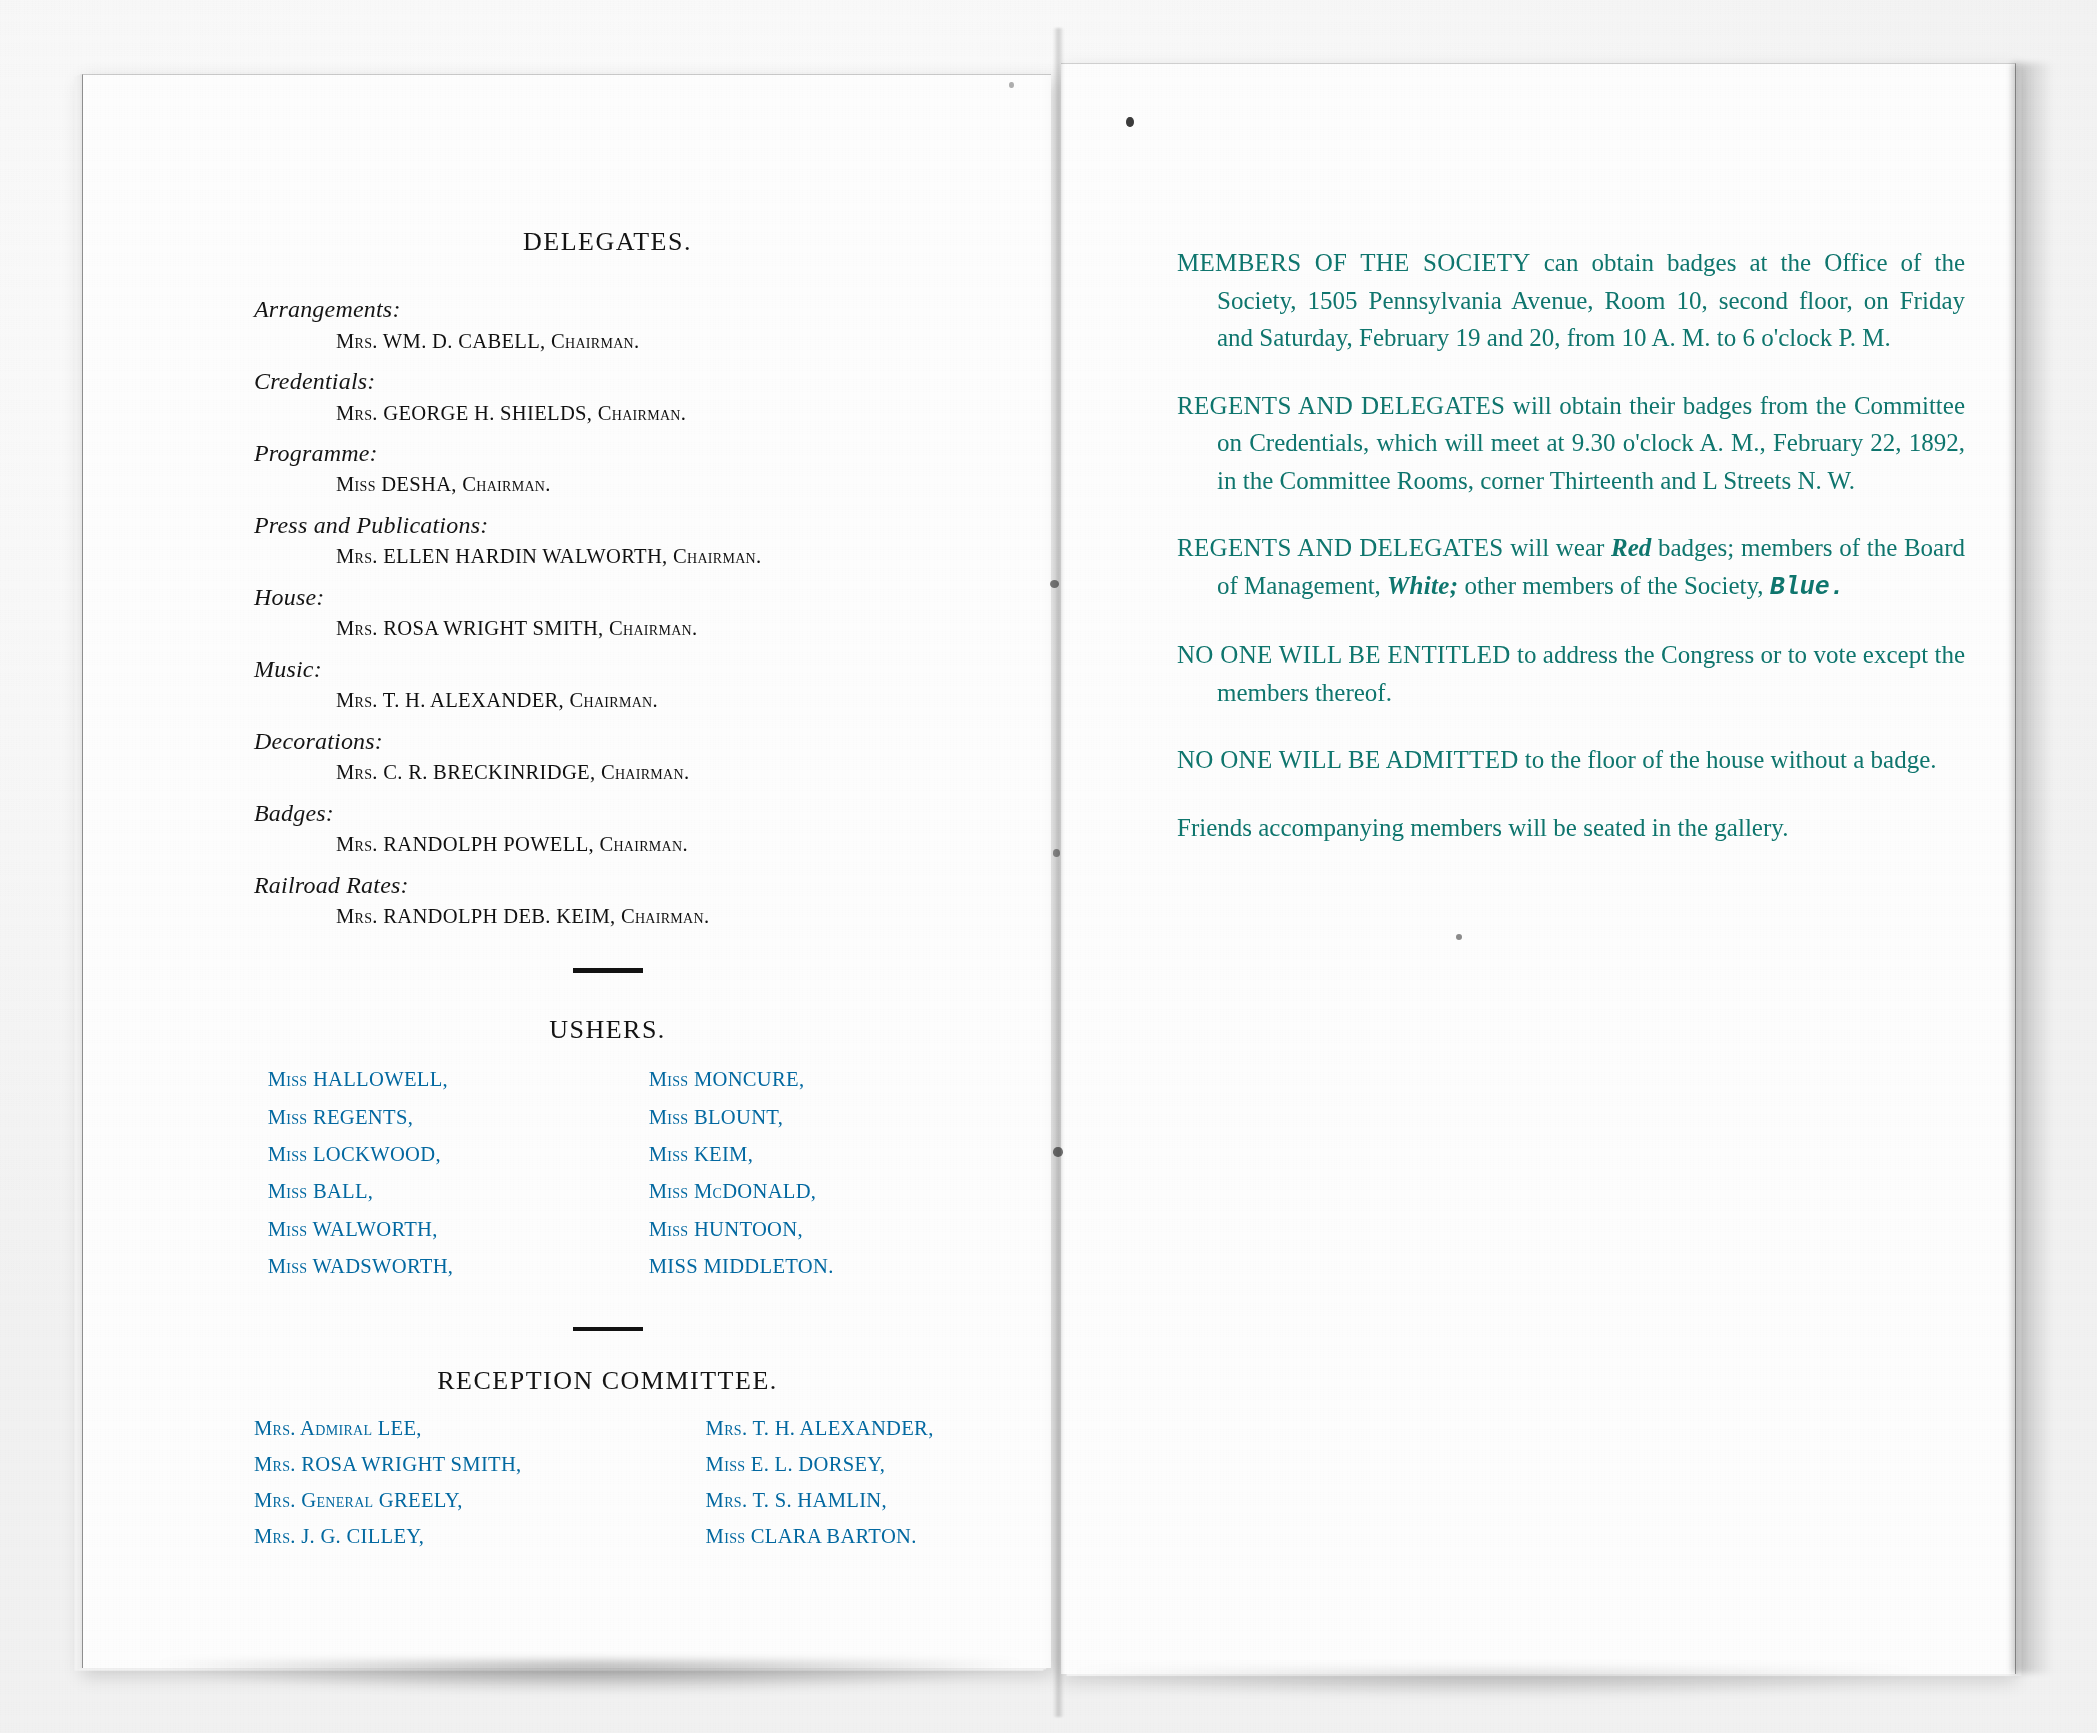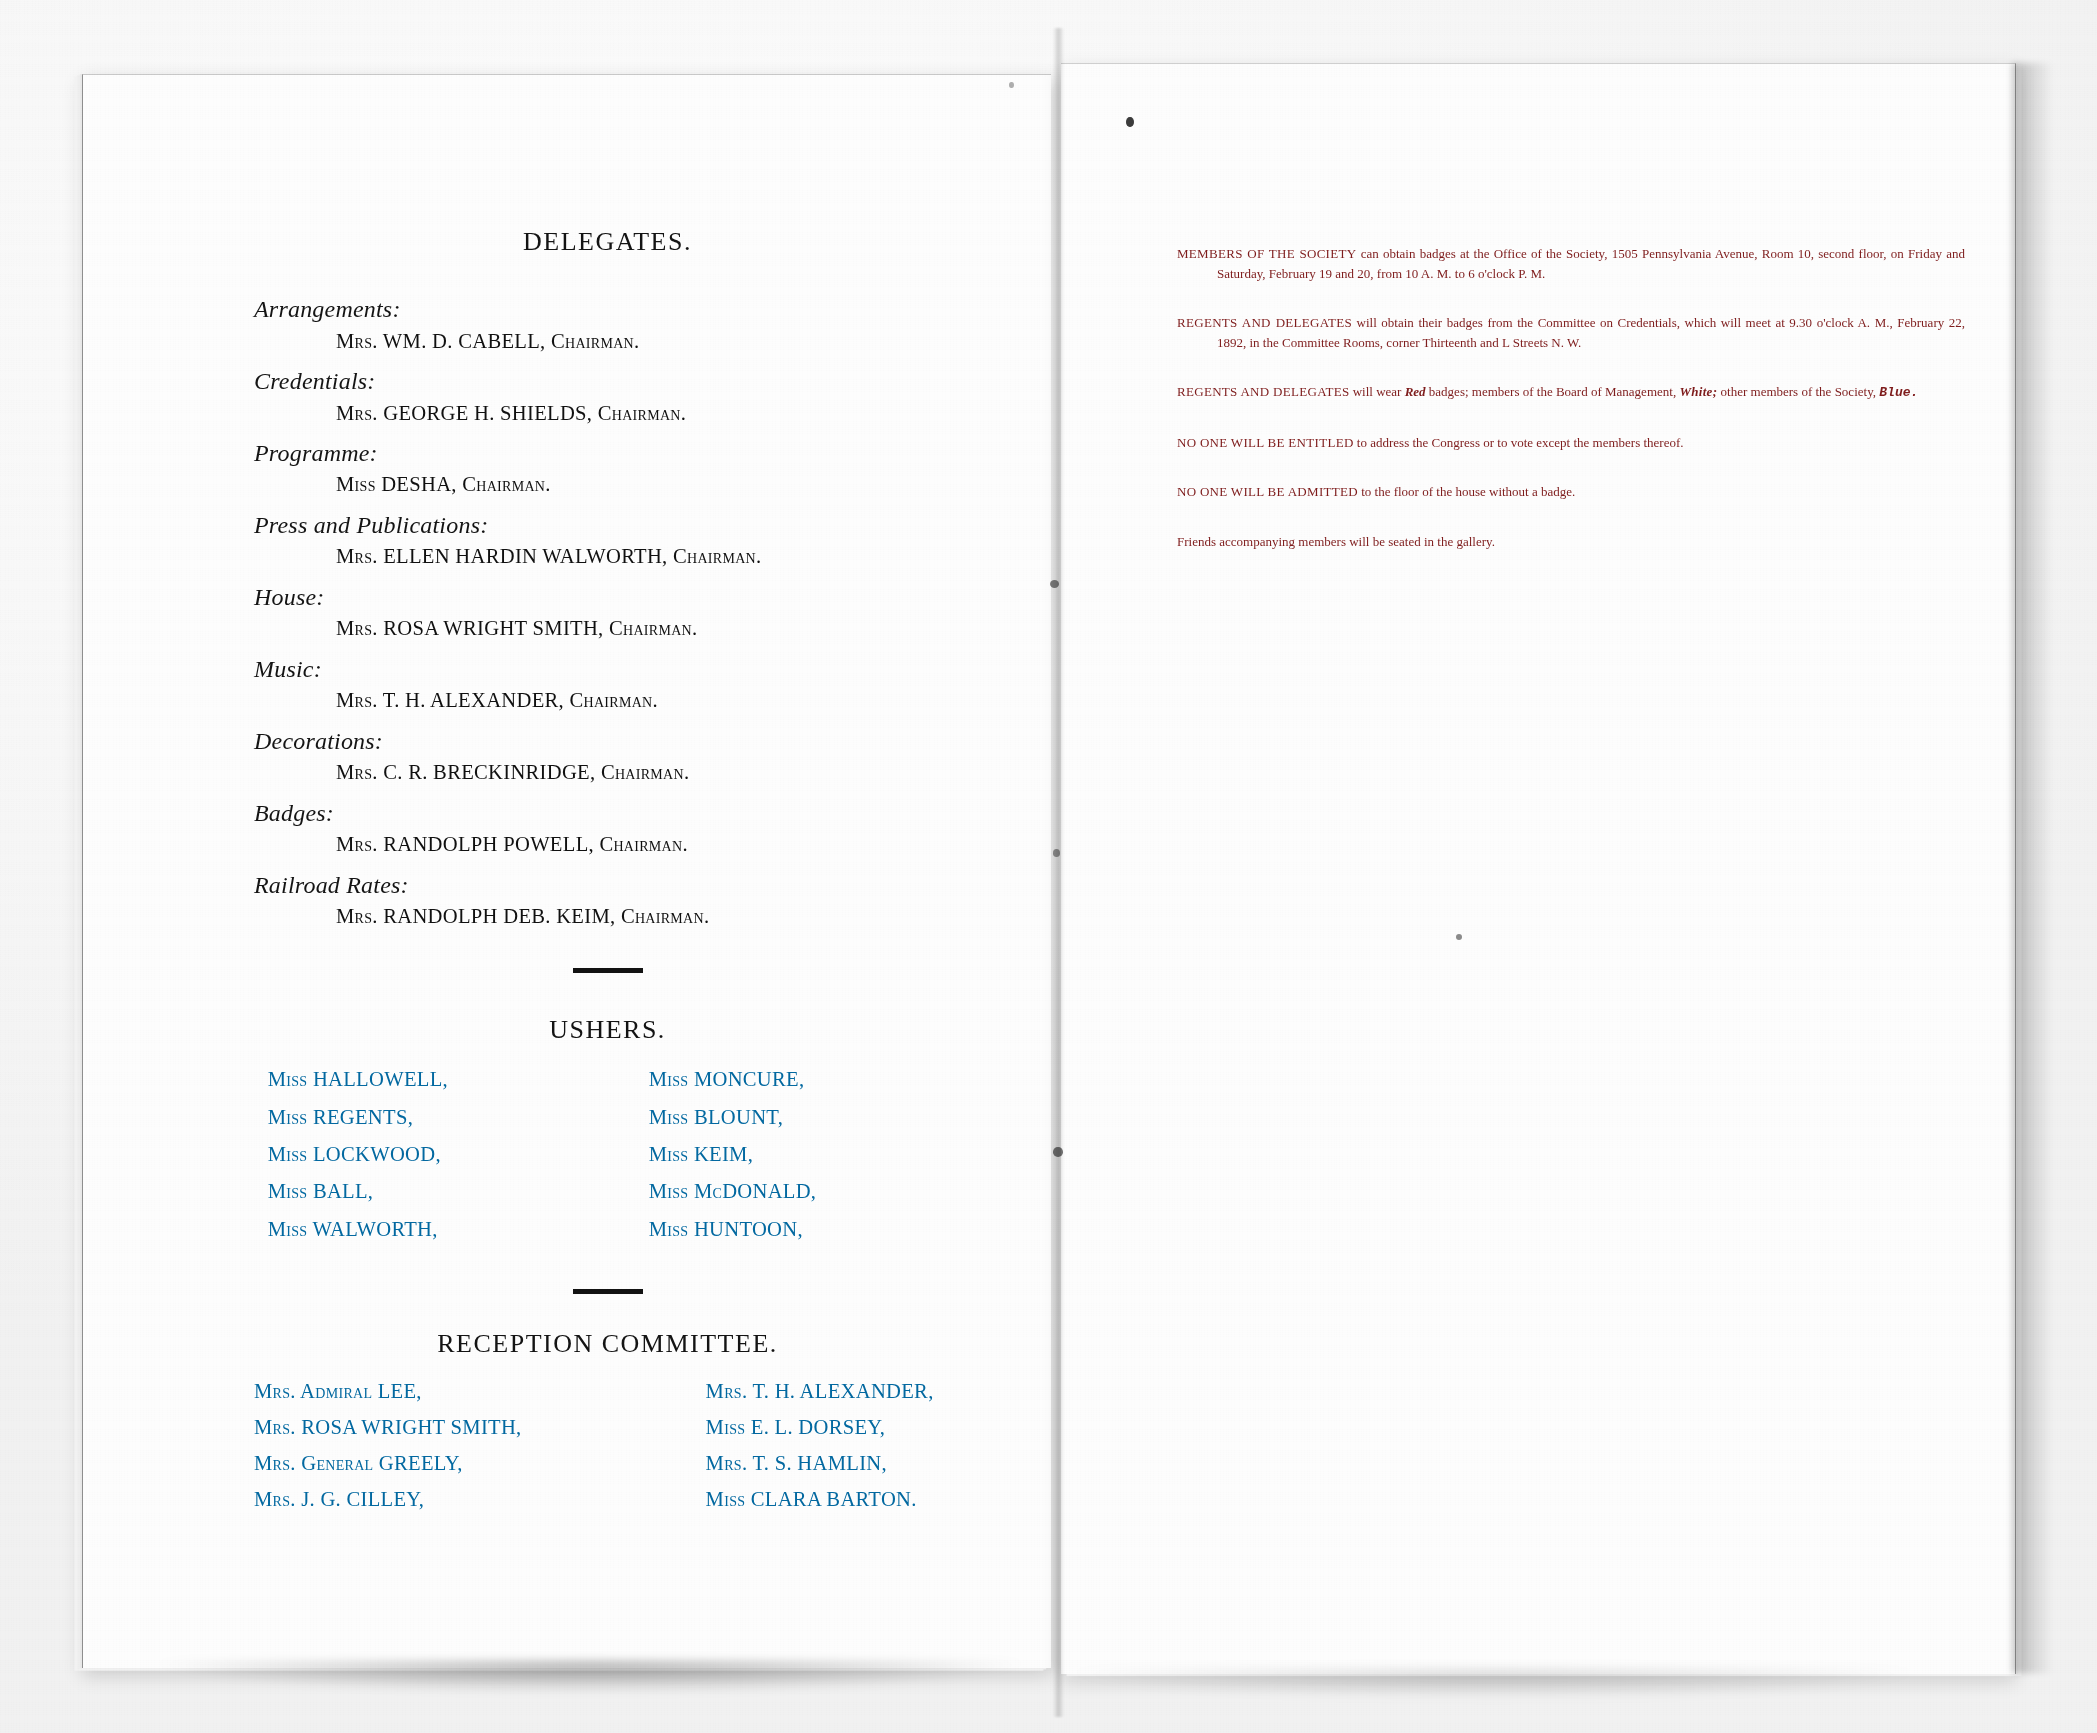--- a/index.html
+++ b/index.html
@@ -167,28 +167,28 @@
   }
   .name-table td.colA { width: 192px; padding-left: 13.7px; }
   .name-table td.colB { padding-left: 189px; }
 
   .reception-table td.colA { width: 179px; padding-left: 0px; }
   .reception-table td.colB { padding-left: 184px; }
   .reception-table td { padding-bottom: 13px; }
 
   
   .notice {
-    font-size: 13px;
+    font-size: 25px;
     line-height: 1.50;
     margin: 0 8px 30px 0;
     text-align: justify;
     text-justify: inter-word;
     padding-left: 40px;
     text-indent: -40px;
-    color: #7f1d1d;
+    color: #0f766e;
   }
   .notice:last-child { margin-bottom: 0; }
   .notice.nojust { text-align: left; }
   .em-red   { font-style: italic; font-weight: 700; }
   .em-white { font-style: italic; font-weight: 700; letter-spacing: 0.3px; }
   .em-blue  { font-style: italic; font-weight: 700; font-family: Liberation Mono, monospace; }
 </style>
 </head>
 <body>
 
@@ -276,20 +276,24 @@
           <td class="colB sc">Miss KEIM,</td>
         </tr>
         <tr>
           <td class="colA sc">Miss BALL,</td>
           <td class="colB sc">Miss McDONALD,</td>
         </tr>
         <tr>
           <td class="colA sc">Miss WALWORTH,</td>
           <td class="colB sc">Miss HUNTOON,</td>
         </tr>
+        <tr>
+          <td class="colA sc">Miss WADSWORTH,</td>
+          <td class="colB sc">MISS MIDDLETON.</td>
+        </tr>
       </tbody>
     </table>
 
     <div class="rule-wrap rule-gap-2">
       <span class="rule"></span>
     </div>
 
     <h2 class="sect-title reception">RECEPTION COMMITTEE.</h2>
 
     <table class="name-table reception-table">

